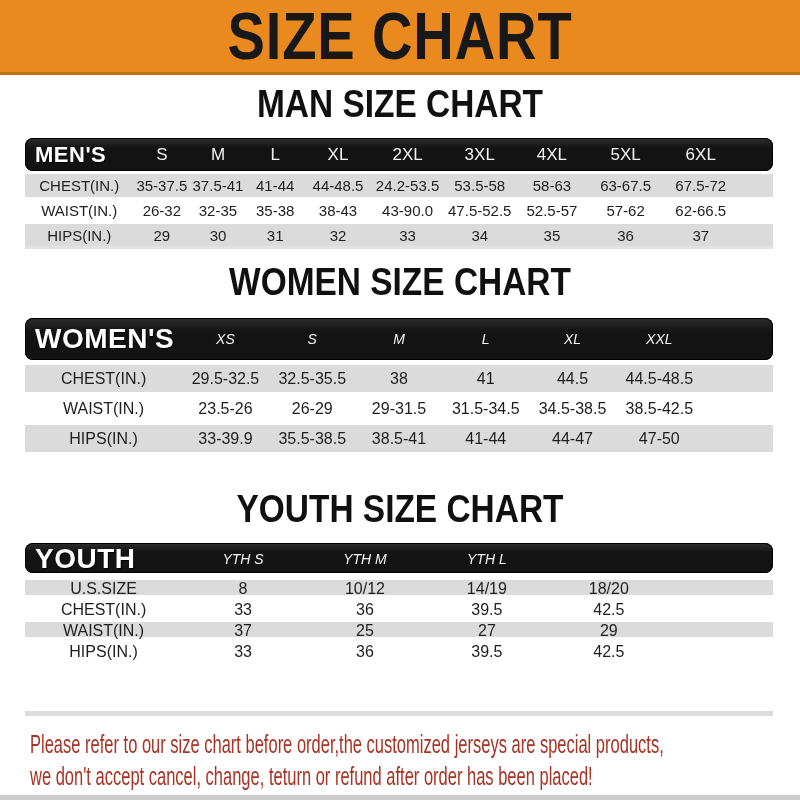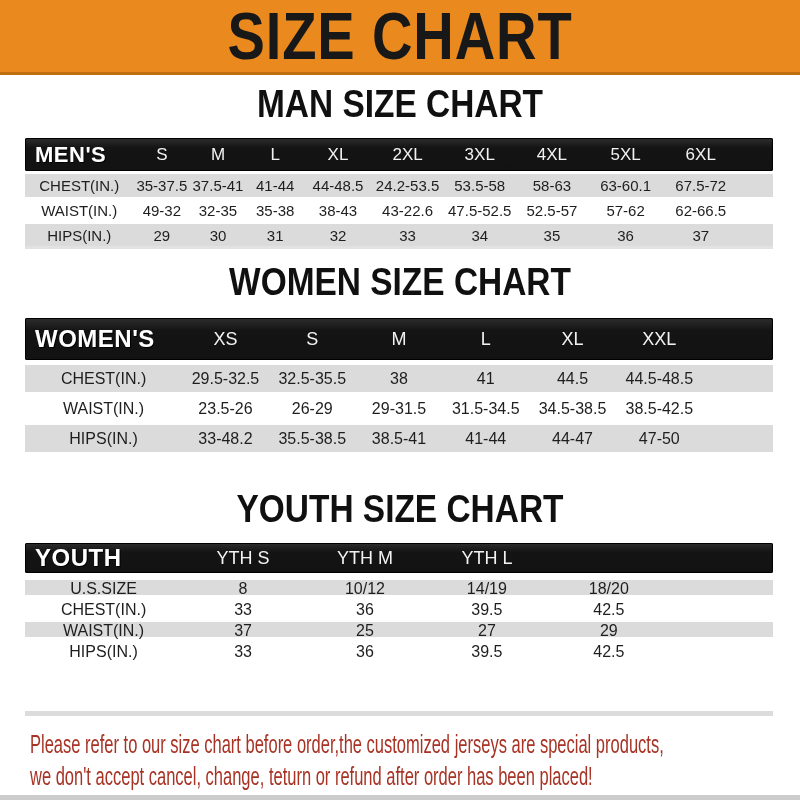--- a/index.html
+++ b/index.html
@@ -26,38 +26,38 @@
   .men{top:138px;}
   .women{top:318px;}
   .youth{top:543px;}
 
   .trow{display:grid;align-items:center;width:100%;}
   .men   .trow{grid-template-columns:14.5% 7.6% 7.4% 7.9% 8.9% 9.7% 9.6% 9.7% 10% 10.1% 4.6%;}
   .women .trow{grid-template-columns:21% 11.6% 11.6% 11.6% 11.6% 11.6% 11.6% 9.4%;}
   .youth .trow{grid-template-columns:21% 16.3% 16.3% 16.3% 16.3% 13.8%;}
 
   .thead{background:linear-gradient(180deg,#2e2e2e 0%,#141414 30%,#121212 100%);
-         color:#ffffff;border-radius:2px;box-shadow:inset 0 0 0 1px #000;}
+         color:#ffffff;border-radius:8px;box-shadow:inset 0 0 0 1px #000;}
   .men   .thead{height:33px;margin-bottom:3px;}
   .women .thead{height:42px;margin-bottom:5px;}
   .youth .thead{height:30px;margin-bottom:7px;}
 
   .drow{color:#1e1e1e;}
   .men   .drow{height:23px;margin-bottom:2px;}
   .women .drow{height:27px;margin-bottom:3px;}
   .youth .drow{height:15px;margin-bottom:6px;}
   .drow.gray{background:#DBDBDB;}
   .drow.white{background:#ffffff;}
 
   .cell{text-align:center;white-space:nowrap;overflow:visible;}
-  .hlabel{text-align:left;padding-left:10px;font-weight:bold;font-size:24px;letter-spacing:0.5px;
+  .hlabel{text-align:left;padding-left:10px;font-weight:bold;font-size:28px;letter-spacing:0.5px;
           text-shadow:1px 1px 0 #000;}
   .men .hlabel{font-size:22px;}
   .hcol{font-size:17px;color:#f2f2f2;}
-  .women .hcol,.youth .hcol{font-size:18px;}
+  .women .hcol,.youth .hcol{font-size:14px;font-style:italic;}
   .lbl{font-size:15px;}
   .val{font-size:15px;}
   .women .lbl,.women .val,.youth .lbl,.youth .val{font-size:16px;}
 
   
   .men-bottom-line{position:absolute;top:246px;left:25px;width:748px;height:3px;background:#E2E2E2;}
   .youth-bottom-line{position:absolute;top:711px;left:25px;width:748px;height:5px;background:#DCDCDC;}
   .bottom-strip{position:absolute;top:795px;left:0;width:800px;height:5px;background:#CCCCCC;}
 
   
@@ -90,30 +90,30 @@
     </div>
     <div class="trow drow gray">
       <div class="cell lbl">CHEST(IN.)</div>
       <div class="cell val">35-37.5</div>
       <div class="cell val">37.5-41</div>
       <div class="cell val">41-44</div>
       <div class="cell val">44-48.5</div>
       <div class="cell val">24.2-53.5</div>
       <div class="cell val">53.5-58</div>
       <div class="cell val">58-63</div>
-      <div class="cell val">63-60.1</div>
+      <div class="cell val">63-67.5</div>
       <div class="cell val">67.5-72</div>
     </div>
     <div class="trow drow white">
       <div class="cell lbl">WAIST(IN.)</div>
-      <div class="cell val">49-32</div>
+      <div class="cell val">26-32</div>
       <div class="cell val">32-35</div>
       <div class="cell val">35-38</div>
       <div class="cell val">38-43</div>
-      <div class="cell val">43-22.6</div>
+      <div class="cell val">43-90.0</div>
       <div class="cell val">47.5-52.5</div>
       <div class="cell val">52.5-57</div>
       <div class="cell val">57-62</div>
       <div class="cell val">62-66.5</div>
     </div>
     <div class="trow drow gray">
       <div class="cell lbl">HIPS(IN.)</div>
       <div class="cell val">29</div>
       <div class="cell val">30</div>
       <div class="cell val">31</div>
@@ -152,21 +152,21 @@
       <div class="cell lbl">WAIST(IN.)</div>
       <div class="cell val">23.5-26</div>
       <div class="cell val">26-29</div>
       <div class="cell val">29-31.5</div>
       <div class="cell val">31.5-34.5</div>
       <div class="cell val">34.5-38.5</div>
       <div class="cell val">38.5-42.5</div>
     </div>
     <div class="trow drow gray">
       <div class="cell lbl">HIPS(IN.)</div>
-      <div class="cell val">33-48.2</div>
+      <div class="cell val">33-39.9</div>
       <div class="cell val">35.5-38.5</div>
       <div class="cell val">38.5-41</div>
       <div class="cell val">41-44</div>
       <div class="cell val">44-47</div>
       <div class="cell val">47-50</div>
     </div>
   </div>
 
   <div class="sec-heading h-youth">YOUTH SIZE CHART</div>
 

